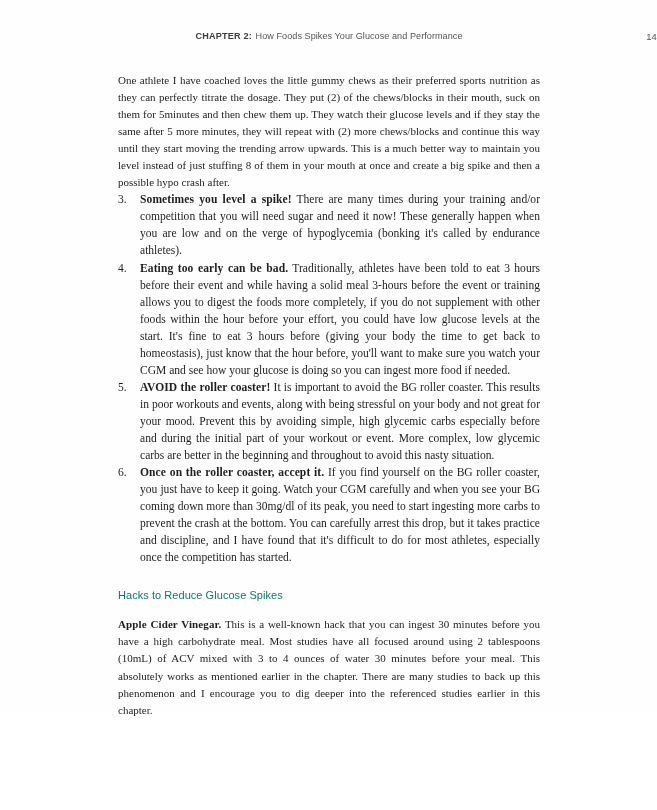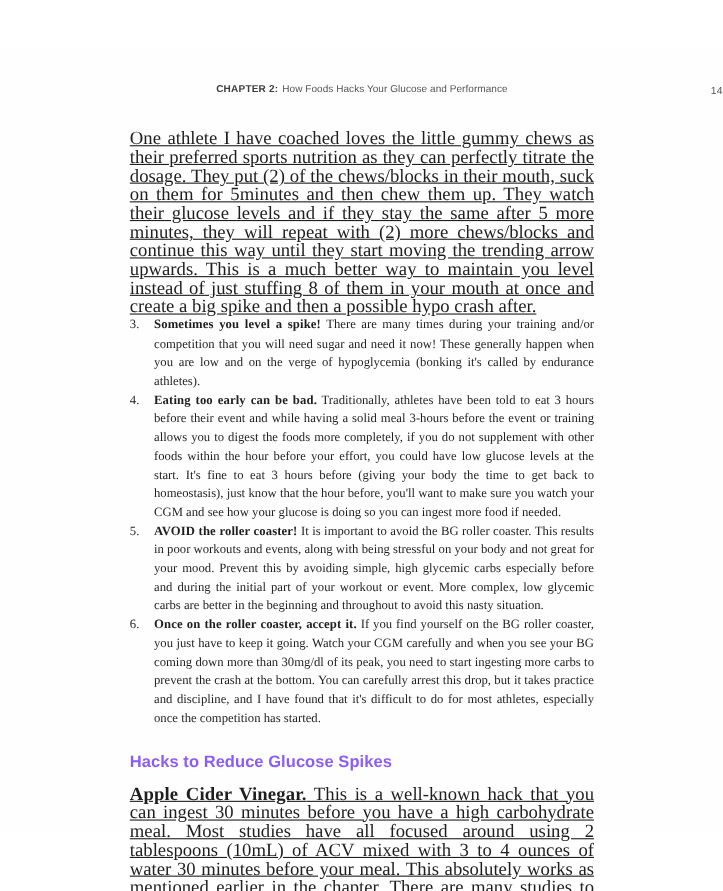--- a/index.html
+++ b/index.html
@@ -17,21 +17,20 @@
     -webkit-font-smoothing: antialiased;
   }
 
   .page {
     position: absolute;
     left: 0;
     top: 0;
     width: 657px;
     height: 712px;
     background: #fefefe;
-    margin-top: 45px;
   }
 
   
   .running-head {
     position: absolute;
     left: 118px;
     top: 31px;
     width: 422px;
     height: 18px;
     font-family: "Liberation Sans", "DejaVu Sans", sans-serif;
@@ -71,27 +70,26 @@
   
   .column {
     position: absolute;
     left: 118px;
     top: 72px;
     width: 422px;
   }
 
   p.body-para {
     margin: 0;
-    font-size: 17px;
+    font-size: 11px;
     line-height: 17.05px;
     text-align: justify;
     text-justify: inter-word;
     hyphens: manual;
     color: #1e1e1e;
-    text-decoration: underline;
   }
 
   
   ol.steps {
     margin: 0;
     padding: 0;
     list-style: none;
   }
   ol.steps > li {
     position: relative;
@@ -114,40 +112,40 @@
   }
   .lead {
     font-weight: bold;
     letter-spacing: 0.1px;
   }
 
   
   h2.section-heading {
     margin: 0;
     font-family: "Liberation Sans", "DejaVu Sans", sans-serif;
-    font-weight: bold;
-    font-size: 15px;
+    font-weight: normal;
+    font-size: 11px;
     line-height: 17px;
-    color: #8b5cf6;
+    color: #0f766e;
     letter-spacing: 0.05px;
   }
   .sp-before-head  { height: 21px; }
   .sp-after-head   { height: 12px; }
 
   
 </style>
 </head>
 <body>
 
 <div class="page">
 
   <div class="running-head">
     <span class="rh-inner">
       <span class="rh-chapter">CHAPTER 2:</span>
-      <span class="rh-title">How Foods Hacks Your Glucose and Performance</span>
+      <span class="rh-title">How Foods Spikes Your Glucose and Performance</span>
     </span>
   </div>
   <div class="folio">14</div>
 
   <div class="column">
 
     <p class="body-para">One athlete I have coached loves the little gummy chews as their preferred sports nutri­tion as they can perfectly titrate the dosage. They put (2) of the chews/blocks in their mouth, suck on them for 5minutes and then chew them up. They watch their glucose levels and if they stay the same after 5 more minutes, they will repeat with (2) more chews/blocks and continue this way until they start moving the trending arrow upwards. This is a much better way to maintain you level instead of just stuffing 8 of them in your mouth at once and create a big spike and then a possible hypo crash after.</p>
 
     <ol class="steps">
 

